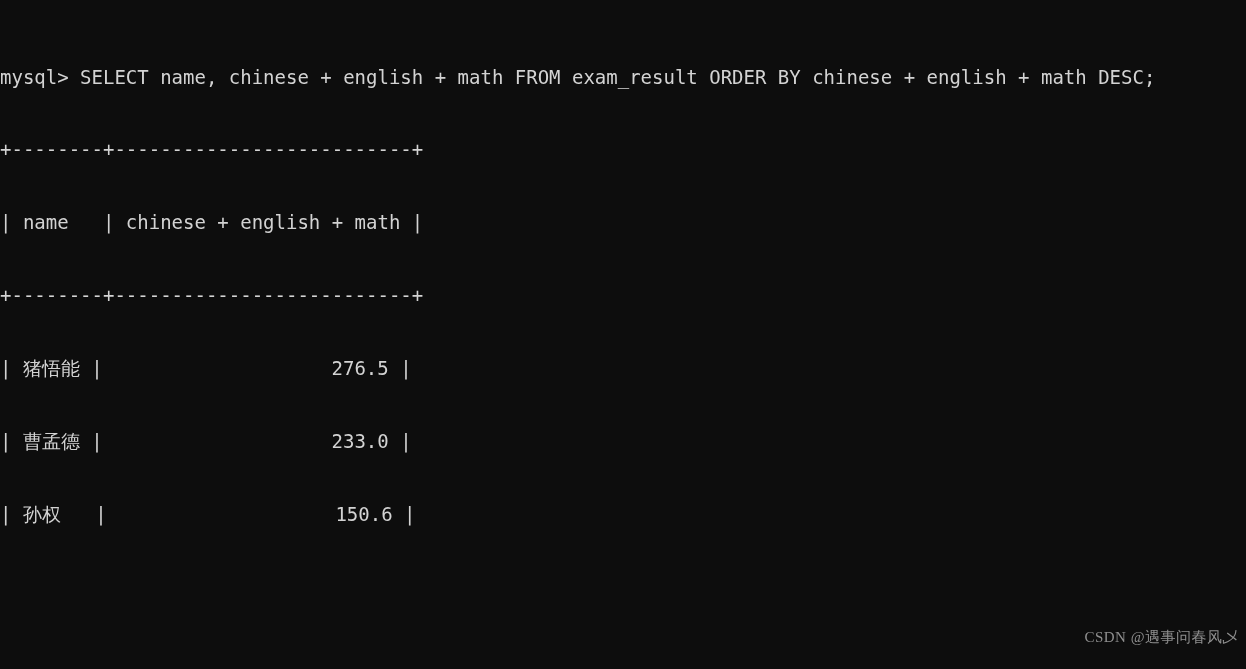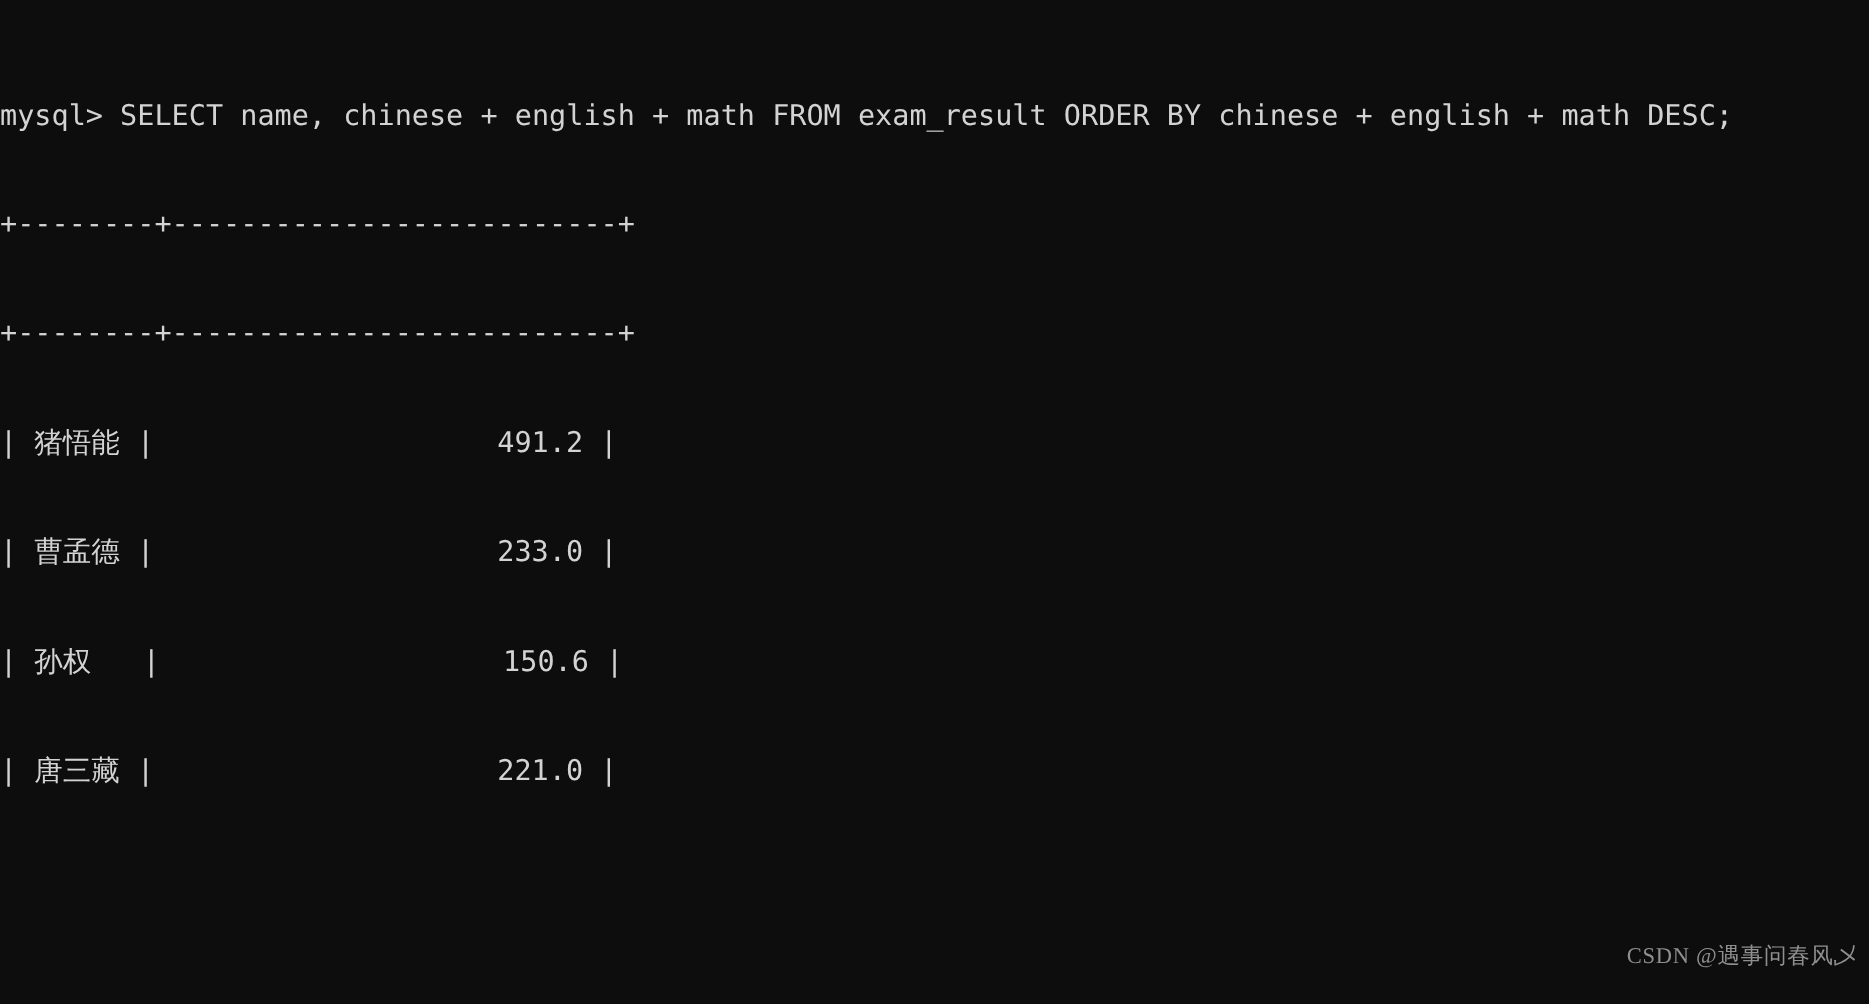--- a/index.html
+++ b/index.html
@@ -51,25 +51,25 @@
     white-space: pre;
     pointer-events: none;
   }
 </style>
 </head>
 <body>
 
 <div id="terminal">
   <span class="line">mysql&gt; SELECT name, chinese + english + math FROM exam_result ORDER BY chinese + english + math DESC;</span>
   <span class="line">+--------+--------------------------+</span>
+  <span class="line">| name   | chinese + english + math |</span>
   <span class="line">+--------+--------------------------+</span>
-  <span class="line">| 猪悟能 |                    491.2 |</span>
+  <span class="line">| 猪悟能 |                    276.5 |</span>
   <span class="line">| 曹孟德 |                    233.0 |</span>
   <span class="line">| 孙权   |                    150.6 |</span>
-  <span class="line">| 唐三藏 |                    221.0 |</span>
   
   
   
   
   
   
   
   
   
   

